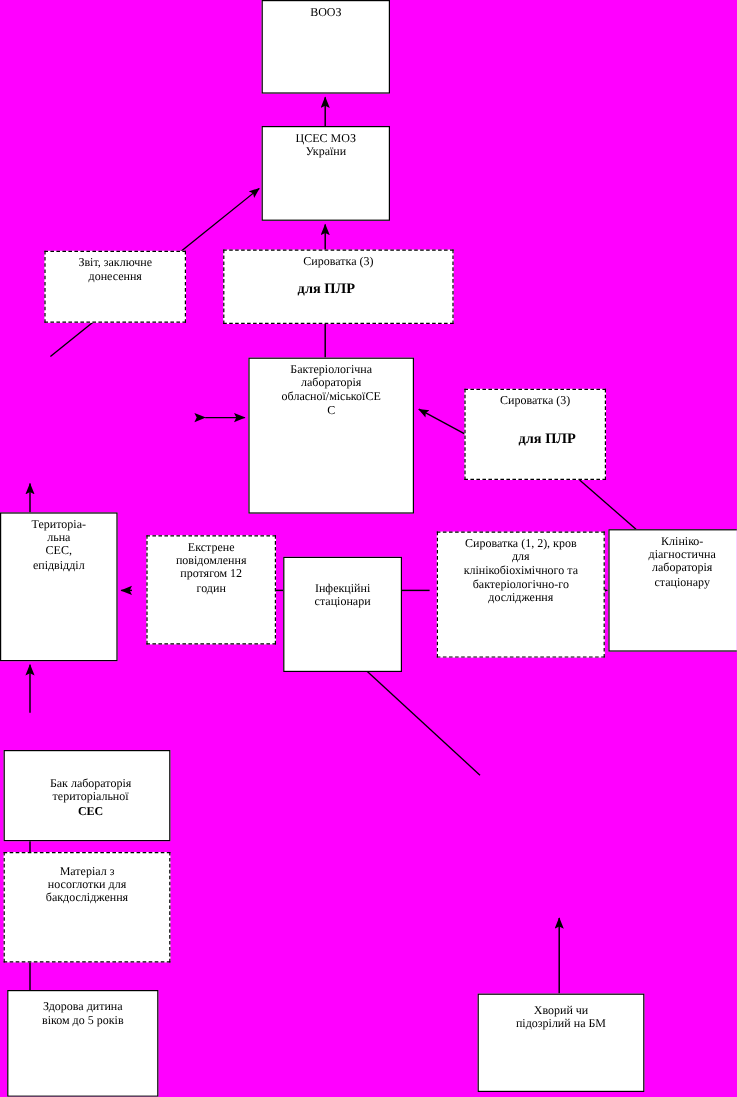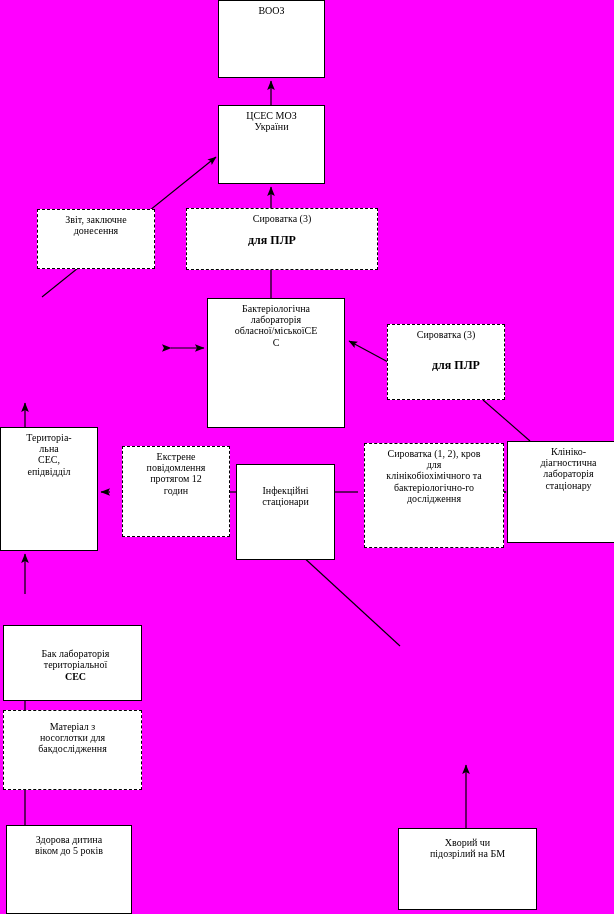--- a/index.html
+++ b/index.html
@@ -156,21 +156,21 @@
 лабораторія
 стаціонару</span>
   </div>
 
   <div class="node solid" style="left:3px;top:594px;width:139px;height:76px;flex-direction:column;margin-top:31px;">
     <span class="txt">Бак лабораторія
 територіальної</span>
     <span class="txt sec" style="padding-top:0;">СЕС</span>
   </div>
 
-  <div class="node dashed" style="left:3px;top:710px;width:139px;height:80px;">
+  <div class="node dashed" style="left:3px;top:710px;width:139px;height:92px;">
     <span class="txt" style="padding-top:10px;">Матеріал з
 носоглотки для
 бакдослідження</span>
   </div>
 
   <div class="node solid" style="left:6px;top:825px;width:126px;height:89px;">
     <span class="txt" style="padding-top:8px;">Здорова дитина
 віком до 5 років</span>
   </div>
 

